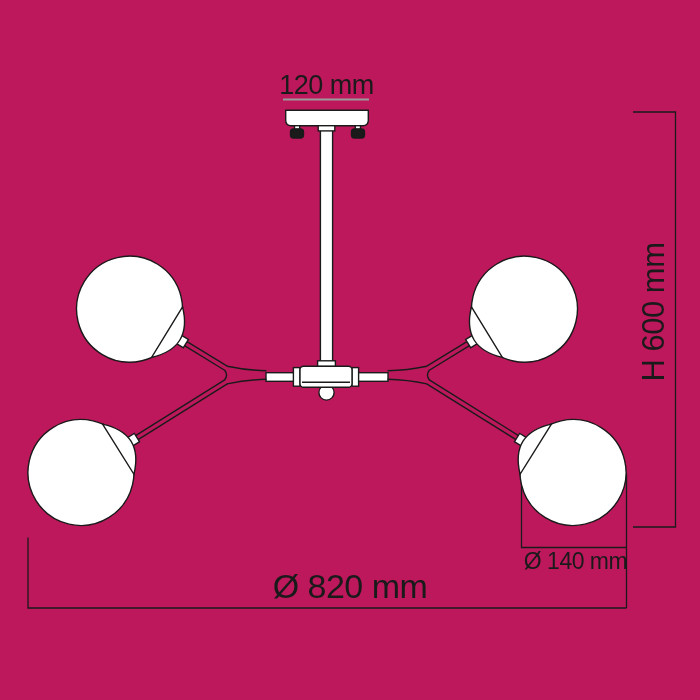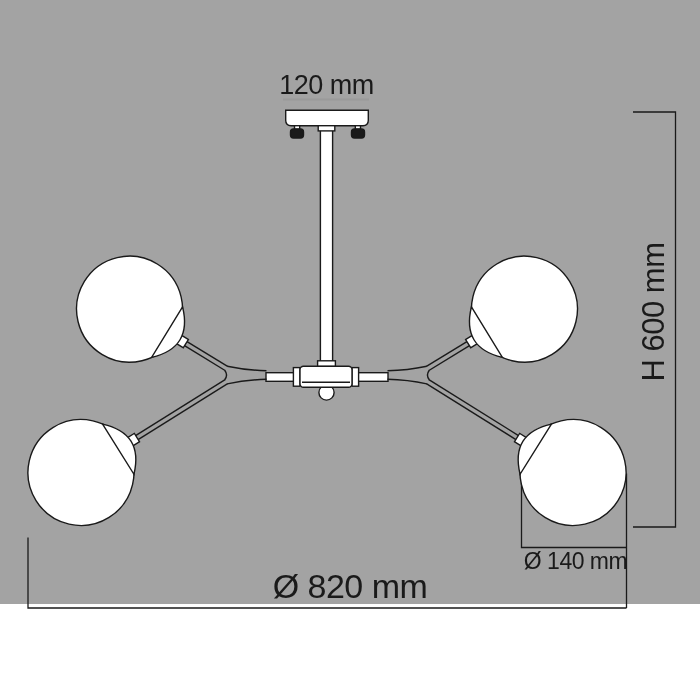--- a/index.html
+++ b/index.html
@@ -7,22 +7,22 @@
     padding: 0;
     background: #ffffff;
     width: 700px;
     height: 700px;
     overflow: hidden;
     font-family: "Liberation Sans", sans-serif;
   }
   .stage {
     position: relative;
     width: 700px;
-    height: 604px;
-    background: #a3a3a3;
+    height: 700px;
+    background: #be185d;
     text-decoration: underline;
   }
   svg text {
     fill: #1a1a1a;
     font-family: "Liberation Sans", "DejaVu Sans", sans-serif;
     letter-spacing: -0.5px;
   }
   .t-top    { font-size: 27px; }
   .t-height { font-size: 31px; }
   .t-total  { font-size: 34px; }

